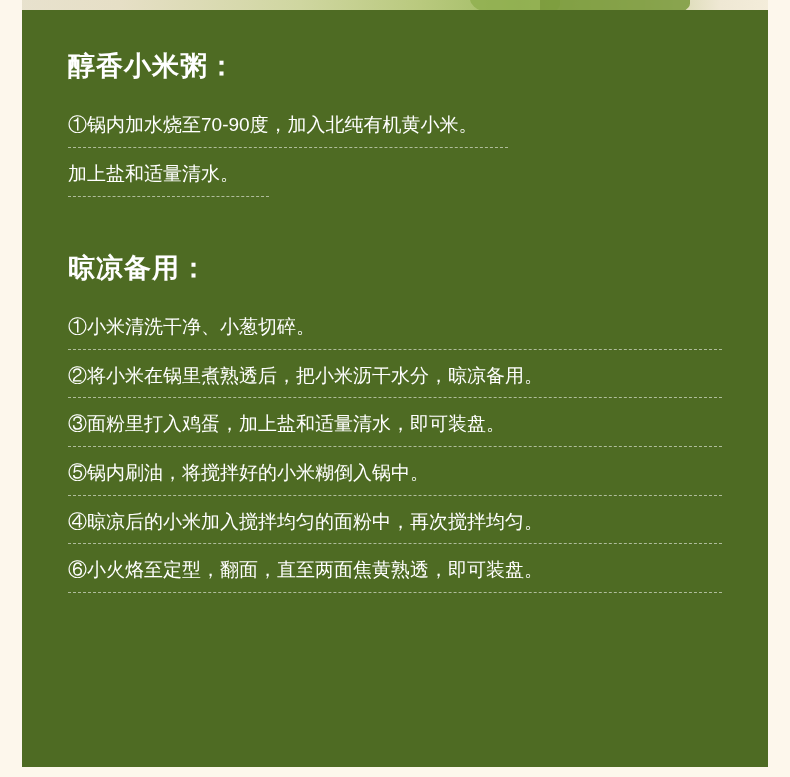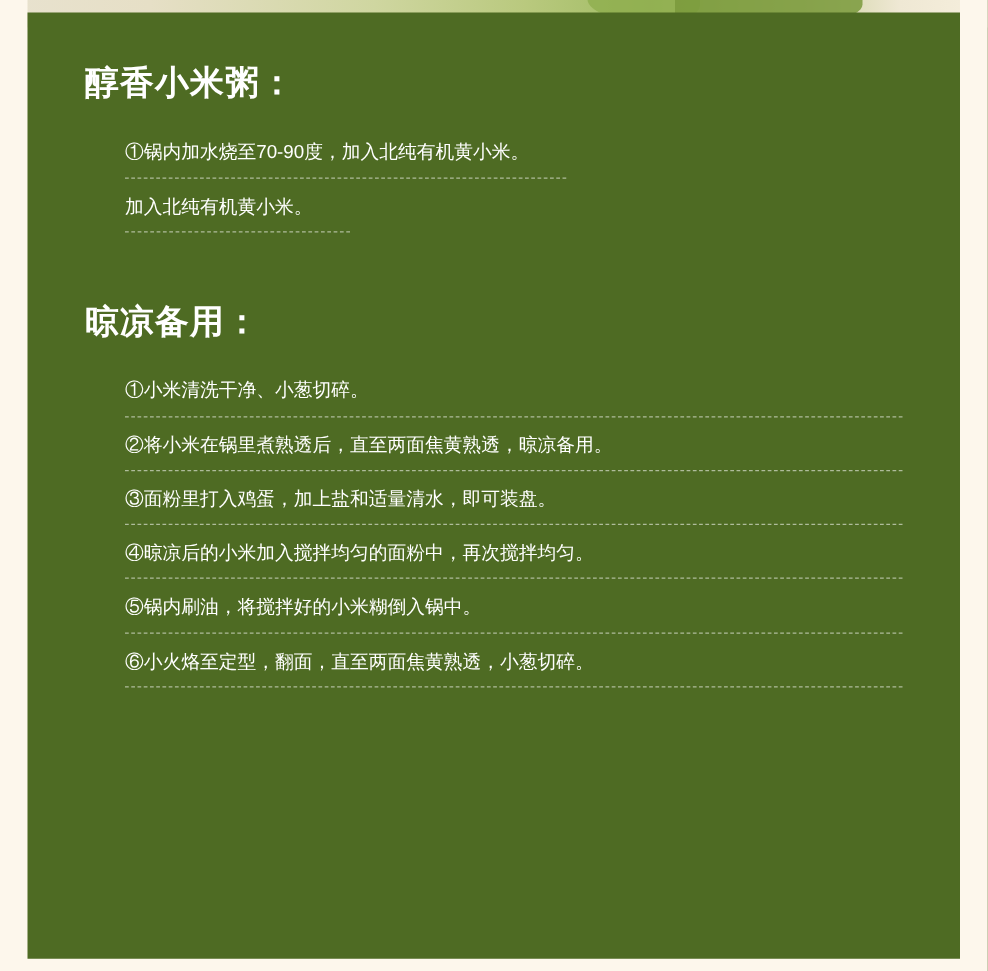--- a/index.html
+++ b/index.html
@@ -81,27 +81,26 @@
     color: #ffffff;
     font-size: 27px;
     font-weight: bold;
     letter-spacing: 1px;
     margin: 0 0 30px 0;
     line-height: 1.2;
   }
 
   .step {
     color: #ffffff;
-    font-size: 15px;
+    font-size: 19px;
     line-height: 1.35;
     padding-bottom: 9px;
     margin-bottom: 13px;
     border-bottom: 1px dashed rgba(255,255,255,0.55);
     white-space: nowrap;
-    margin-left: 32px;
   }
   .steps-narrow .step {
     display: block;
   }
   
   .steps-hug .step {
     display: table;
     width: auto;
     padding-right: 30px;
   }
@@ -118,32 +117,32 @@
   </div>
   <div class="side-left"></div>
   <div class="side-right"></div>
 
   <div class="card">
 
     <div class="section">
       <h2 class="section-title">醇香小米粥：</h2>
       <div class="steps-hug">
         <div class="step">①锅内加水烧至70-90度，加入北纯有机黄小米。</div>
-        <div class="step">加入北纯有机黄小米。</div>
+        <div class="step">加上盐和适量清水。</div>
       </div>
     </div>
 
     <div class="spacer"></div>
 
     <div class="section">
       <h2 class="section-title">晾凉备用：</h2>
       <div class="steps-narrow">
         <div class="step">①小米清洗干净、小葱切碎。</div>
-        <div class="step">②将小米在锅里煮熟透后，直至两面焦黄熟透，晾凉备用。</div>
+        <div class="step">②将小米在锅里煮熟透后，把小米沥干水分，晾凉备用。</div>
         <div class="step">③面粉里打入鸡蛋，加上盐和适量清水，即可装盘。</div>
+        <div class="step">⑤锅内刷油，将搅拌好的小米糊倒入锅中。</div>
         <div class="step">④晾凉后的小米加入搅拌均匀的面粉中，再次搅拌均匀。</div>
-        <div class="step">⑤锅内刷油，将搅拌好的小米糊倒入锅中。</div>
-        <div class="step">⑥小火烙至定型，翻面，直至两面焦黄熟透，小葱切碎。</div>
+        <div class="step">⑥小火烙至定型，翻面，直至两面焦黄熟透，即可装盘。</div>
       </div>
     </div>
 
   </div>
 </div>
 
 </body></html>

